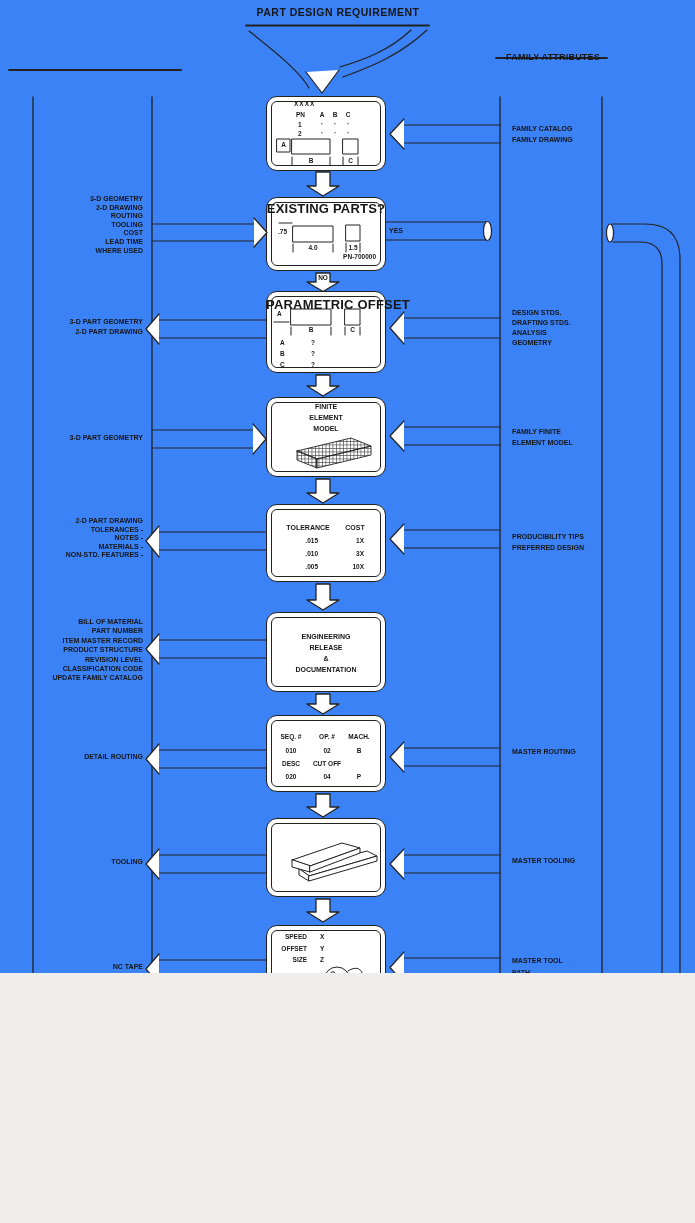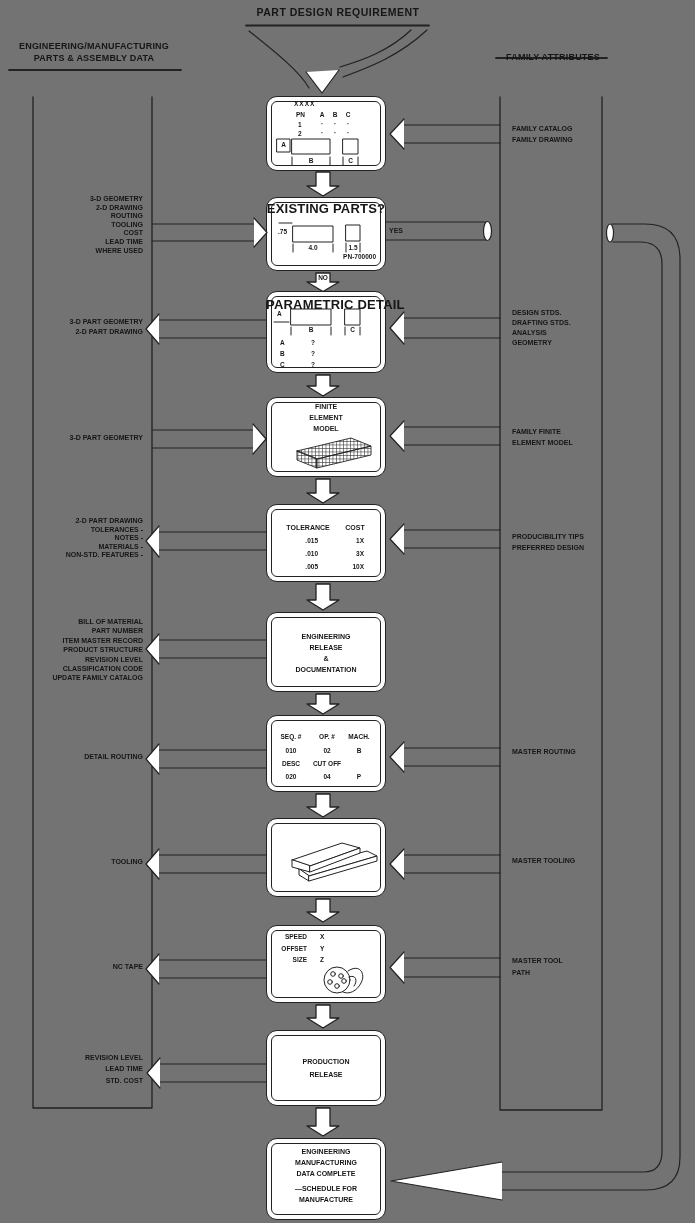--- a/index.html
+++ b/index.html
@@ -1,17 +1,17 @@
 <!DOCTYPE html>
 <html><head>
 <meta charset="utf-8">
 <style>
   html,body{margin:0;padding:0;}
   body{background:#efeeea;font-family:"Liberation Sans","DejaVu Sans",sans-serif;}
-  #canvas{position:relative;width:695px;height:1223px;background:#737373;overflow:hidden;}
+  #canvas{position:relative;width:695px;height:973px;background:#3b82f6;overflow:hidden;}
   svg.overlay{position:absolute;left:0;top:0;z-index:5;}
   .crt{position:absolute;left:266px;width:120px;border:1.6px solid #222;border-radius:11px;
        background:#fdfdfc;box-sizing:border-box;padding:4px;z-index:2;}
   .crt-in{width:100%;height:100%;border:1.3px solid #222;border-radius:6px;box-sizing:border-box;background:#fff;}
   .t{position:absolute;font-weight:bold;color:#161616;white-space:nowrap;z-index:10;line-height:1.15;}
   .c{text-align:center;white-space:nowrap;}
   .r{text-align:right;}
   .fs65{font-size:6.5px;}
   .fs7{font-size:7px;}
   .fs75{font-size:13px;letter-spacing:.2px;}
@@ -192,24 +192,20 @@
       <circle cx="330" cy="982" r="2.3"></circle>
       <circle cx="337" cy="986" r="2.3"></circle>
       <circle cx="344" cy="981" r="2.3"></circle>
       <path d="M348,971 C360,963 366,974 361,983 C357,991 349,995 343,992"></path>
       <path d="M349,977 C356,974 358,981 354,986"></path>
     </g>
   </svg>
 
   <div class="t fs105 c" style="left:238px;top:6px;width:200px">PART DESIGN REQUIREMENT</div>
 
-  <div class="t fs9 c" style="left:8px;top:41px;width:172px;line-height:11.5px">
-    <div>ENGINEERING/MANUFACTURING</div>
-    <div>PARTS &amp; ASSEMBLY DATA</div>
-  </div>
 
   <div class="t fs9 c" style="left:494px;top:52px;width:118px">FAMILY ATTRIBUTES</div>
 
   <div class="t fs7" style="left:389px;top:227px">YES</div>
   <div class="t fs65 c" style="left:314px;top:274px;width:18px">NO</div>
 
   <div class="lg" style="top:195px;line-height:8.6px">
     <div>3-D GEOMETRY</div>
     <div>2-D DRAWING</div>
     <div>ROUTING</div>
@@ -301,21 +297,21 @@
   <div class="t fs65 c" style="left:277px;top:141px;width:13px">A</div>
   <div class="t fs65 c" style="left:303px;top:157px;width:16px">B</div>
   <div class="t fs65 c" style="left:343px;top:157px;width:15px">C</div>
 
   <div class="t fs75 c" style="left:266px;top:202px;width:120px">EXISTING PARTS?</div>
   <div class="t fs65" style="left:278px;top:228px">.75</div>
   <div class="t fs65 c" style="left:295px;top:244px;width:36px">4.0</div>
   <div class="t fs65 c" style="left:346px;top:244px;width:14px">1.5</div>
   <div class="t fs65 r" style="left:328px;top:253px;width:48px">PN-700000</div>
 
-  <div class="t fs75 c" style="left:266px;top:298px;width:120px">PARAMETRIC  DETAIL</div>
+  <div class="t fs75 c" style="left:266px;top:298px;width:120px">PARAMETRIC  OFFSET</div>
   <div class="t fs65" style="left:277px;top:310px">A</div>
   <div class="t fs65 c" style="left:303px;top:326px;width:16px">B</div>
   <div class="t fs65 c" style="left:345px;top:326px;width:15px">C</div>
   <div class="t fs65" style="left:280px;top:339px">A</div>
   <div class="t fs65" style="left:311px;top:339px">?</div>
   <div class="t fs65" style="left:280px;top:350px">B</div>
   <div class="t fs65" style="left:311px;top:350px">?</div>
   <div class="t fs65" style="left:280px;top:361px">C</div>
   <div class="t fs65" style="left:311px;top:361px">?</div>
 

